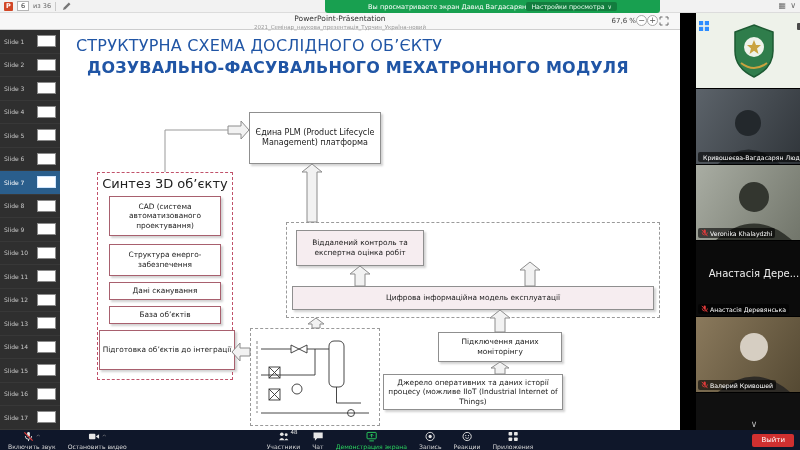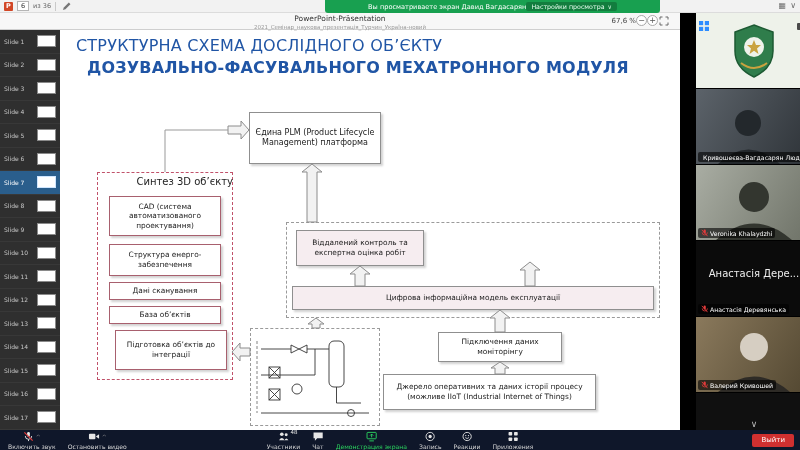--- a/index.html
+++ b/index.html
@@ -41,21 +41,21 @@
 
   
   .canvas{position:absolute;left:60px;top:30px;width:620px;height:400px;background:#fff;z-index:2;overflow:hidden}
   .t1l{position:absolute;left:16px;top:6px;font-size:16px;font-weight:normal;color:#2055a5;letter-spacing:.2px;z-index:2;white-space:nowrap}
   .t2l{position:absolute;left:27px;top:28px;font-size:16px;font-weight:bold;color:#2055a5;letter-spacing:.2px;z-index:2;white-space:nowrap}
   .bx{position:absolute;z-index:2;background:#fff;border:1px solid #8f8f8f;box-shadow:2px 2px 2px rgba(0,0,0,.18);display:flex;align-items:center;justify-content:center;text-align:center;font-size:7.4px;line-height:1.3;color:#1a1a1a;padding:2px}
   .bx.pink{background:#f6edf0}
   .bx.redb{border-color:#a8606e}
   .grp{position:absolute;z-index:1;border:1px dashed #9a9a9a;background:transparent}
   .grp.red{border:1.2px dashed #c0526a}
-  .grp-label{position:absolute;left:37px;top:146px;width:136px;text-align:right;font-size:10px;color:#222;z-index:2}
+  .grp-label{position:absolute;left:37px;top:146px;width:136px;text-align:center;font-size:13px;color:#222;z-index:2}
   .arrows{position:absolute;left:0;top:0;z-index:3;pointer-events:none}
   .schem{position:absolute;left:190px;top:298px;width:130px;height:98px;border:1px dashed #9a9a9a;background:#fff;z-index:2}
 
   
   .gap{position:absolute;left:680px;top:13px;width:4px;height:417px;background:#000;z-index:3}
   .videos{position:absolute;left:684px;top:13px;width:116px;height:417px;background:#000;z-index:3}
   .tile{position:absolute;left:12px;width:116px;overflow:hidden}
   .tl1{top:0;height:75px;background:#eef2ea}
   .tl2{top:76px;height:75px;background:linear-gradient(120deg,#5c636a,#2d3237)}
   .tl3{top:152px;height:75px;background:linear-gradient(120deg,#a9ada3,#6d7166)}
@@ -204,25 +204,25 @@
 
     <div class="grp red" style="left:37px;top:142px;width:136px;height:208px"></div>
     <div class="grp-label">Синтез 3D об’єкту</div>
     <div class="grp" style="left:226px;top:192px;width:374px;height:96px"></div>
 
     <div class="bx" style="left:189px;top:82px;width:132px;height:52px;font-size:8px">Єдина PLM (Product Lifecycle Management) платформа</div>
     <div class="bx redb" style="left:49px;top:166px;width:112px;height:40px">CAD (система автоматизованого проектування)</div>
     <div class="bx redb" style="left:49px;top:252px;width:112px;height:18px">Дані сканування</div>
     <div class="bx redb" style="left:49px;top:214px;width:112px;height:32px">Структура енерго-забезпечення</div>
     <div class="bx redb" style="left:49px;top:276px;width:112px;height:18px">База об’єктів</div>
-    <div class="bx redb" style="left:55px;top:300px;width:112px;height:40px">Підготовка об’єктів до інтеграції</div>
+    <div class="bx redb" style="left:39px;top:300px;width:136px;height:40px">Підготовка об’єктів до інтеграції</div>
     <div class="bx pink" style="left:236px;top:200px;width:128px;height:36px">Віддалений контроль та експертна оцінка робіт</div>
     <div class="bx pink" style="left:232px;top:256px;width:362px;height:24px">Цифрова інформаційна модель експлуатації</div>
     <div class="bx" style="left:378px;top:302px;width:124px;height:30px">Підключення даних моніторінгу</div>
-    <div class="bx" style="left:323px;top:344px;width:213px;height:36px">Джерело оперативних та даних історії процесу (можливе IIoT (Industrial Internet of Things)</div>
+    <div class="bx" style="left:323px;top:344px;width:180px;height:36px">Джерело оперативних та даних історії процесу (можливе IIoT (Industrial Internet of Things)</div>
 
     <div class="schem">
       <svg width="128" height="96" viewBox="0 0 128 96">
         <g stroke="#333" stroke-width="0.9" fill="none">
           <path d="M6 12 V84" stroke-dasharray="3 2" stroke="#777"></path>
           <path d="M10 20 H40"></path>
           <path d="M40 16 L48 20 L40 24 Z M56 16 L48 20 L56 24 Z"></path>
           <path d="M56 20 H78"></path>
           <rect x="78" y="12" width="15" height="46" rx="5"></rect>
           <path d="M85.5 58 V74 H110"></path>

